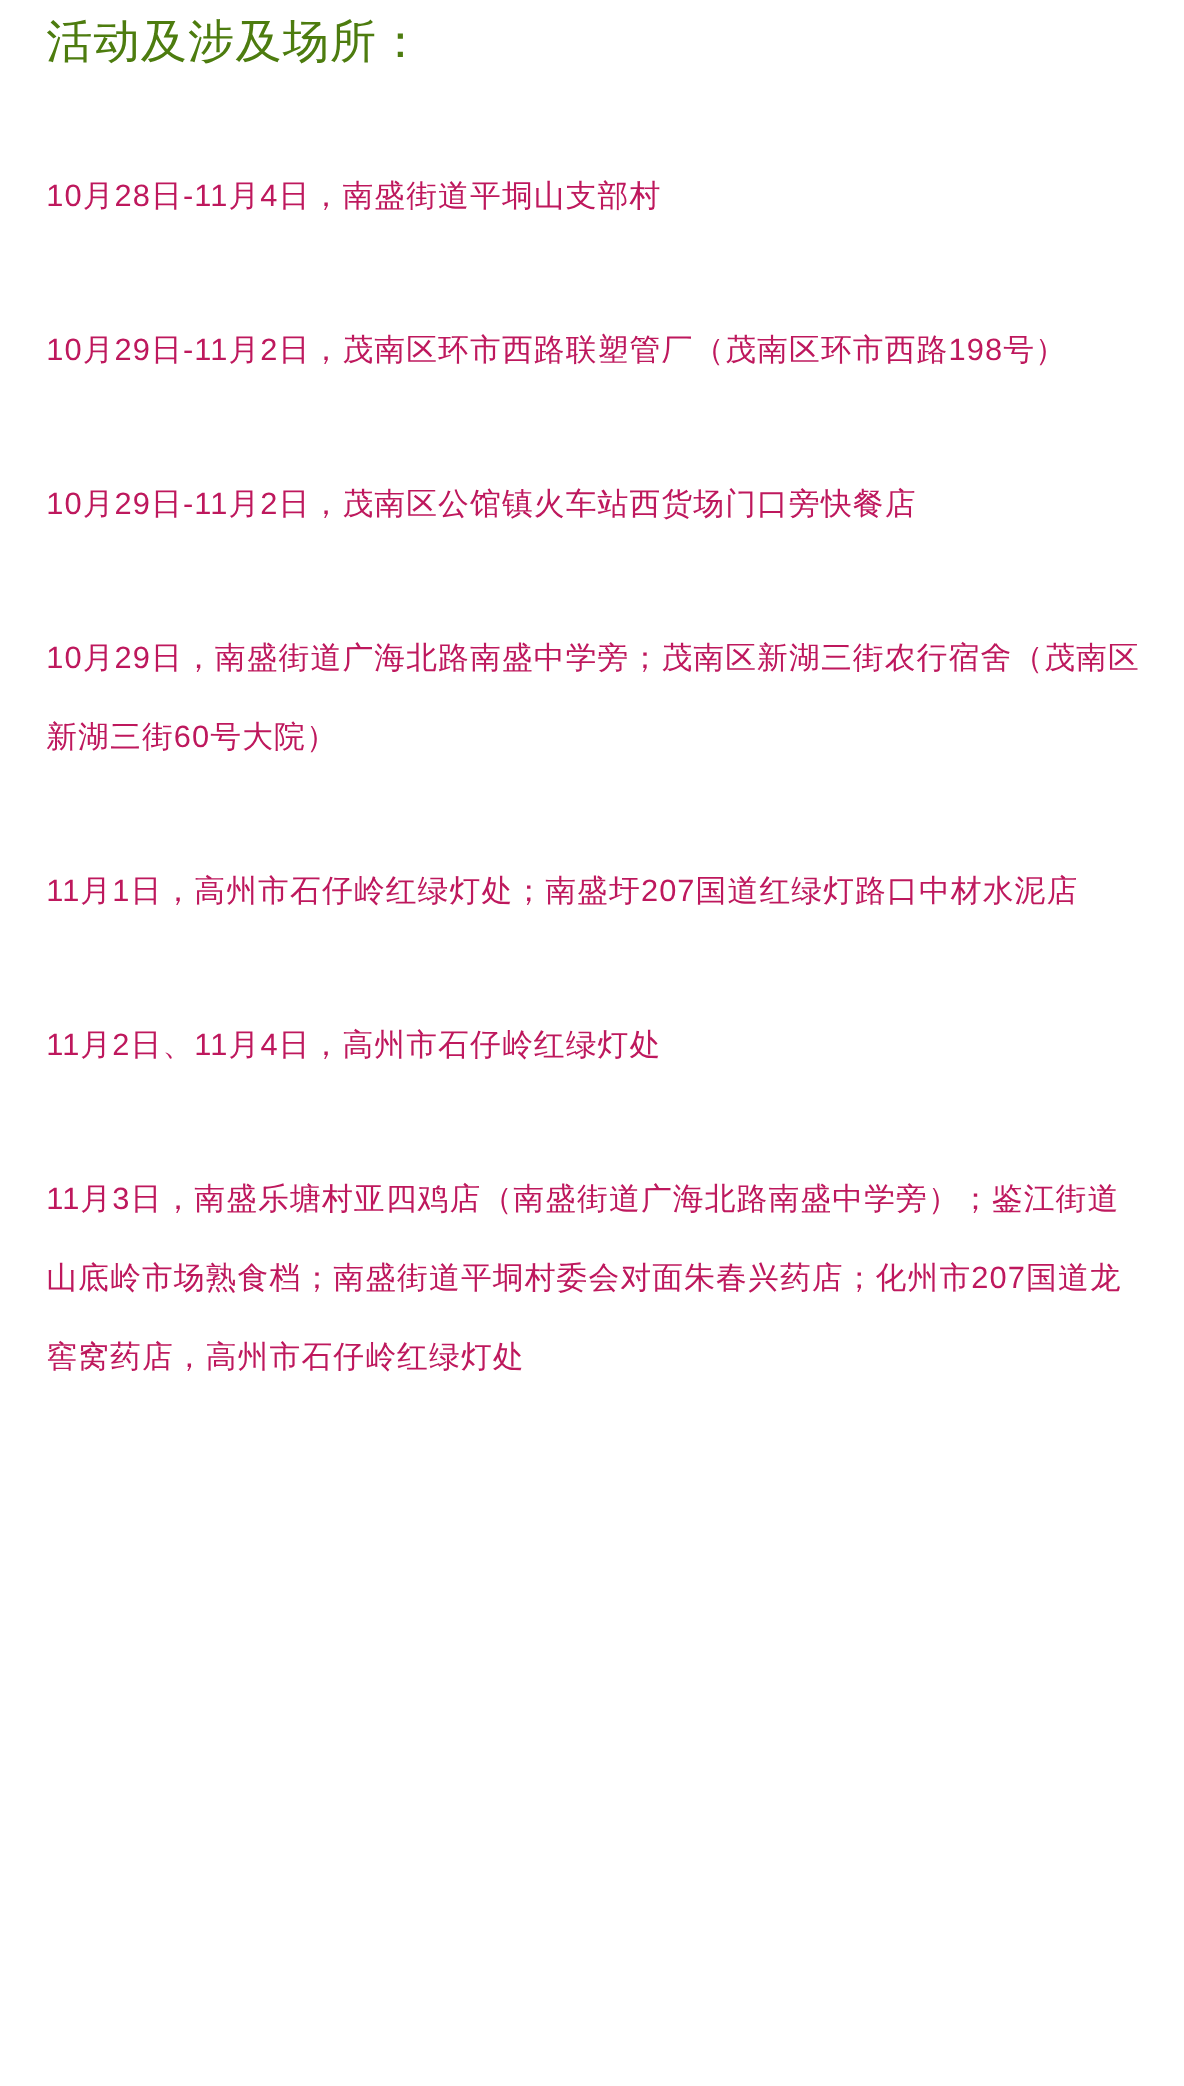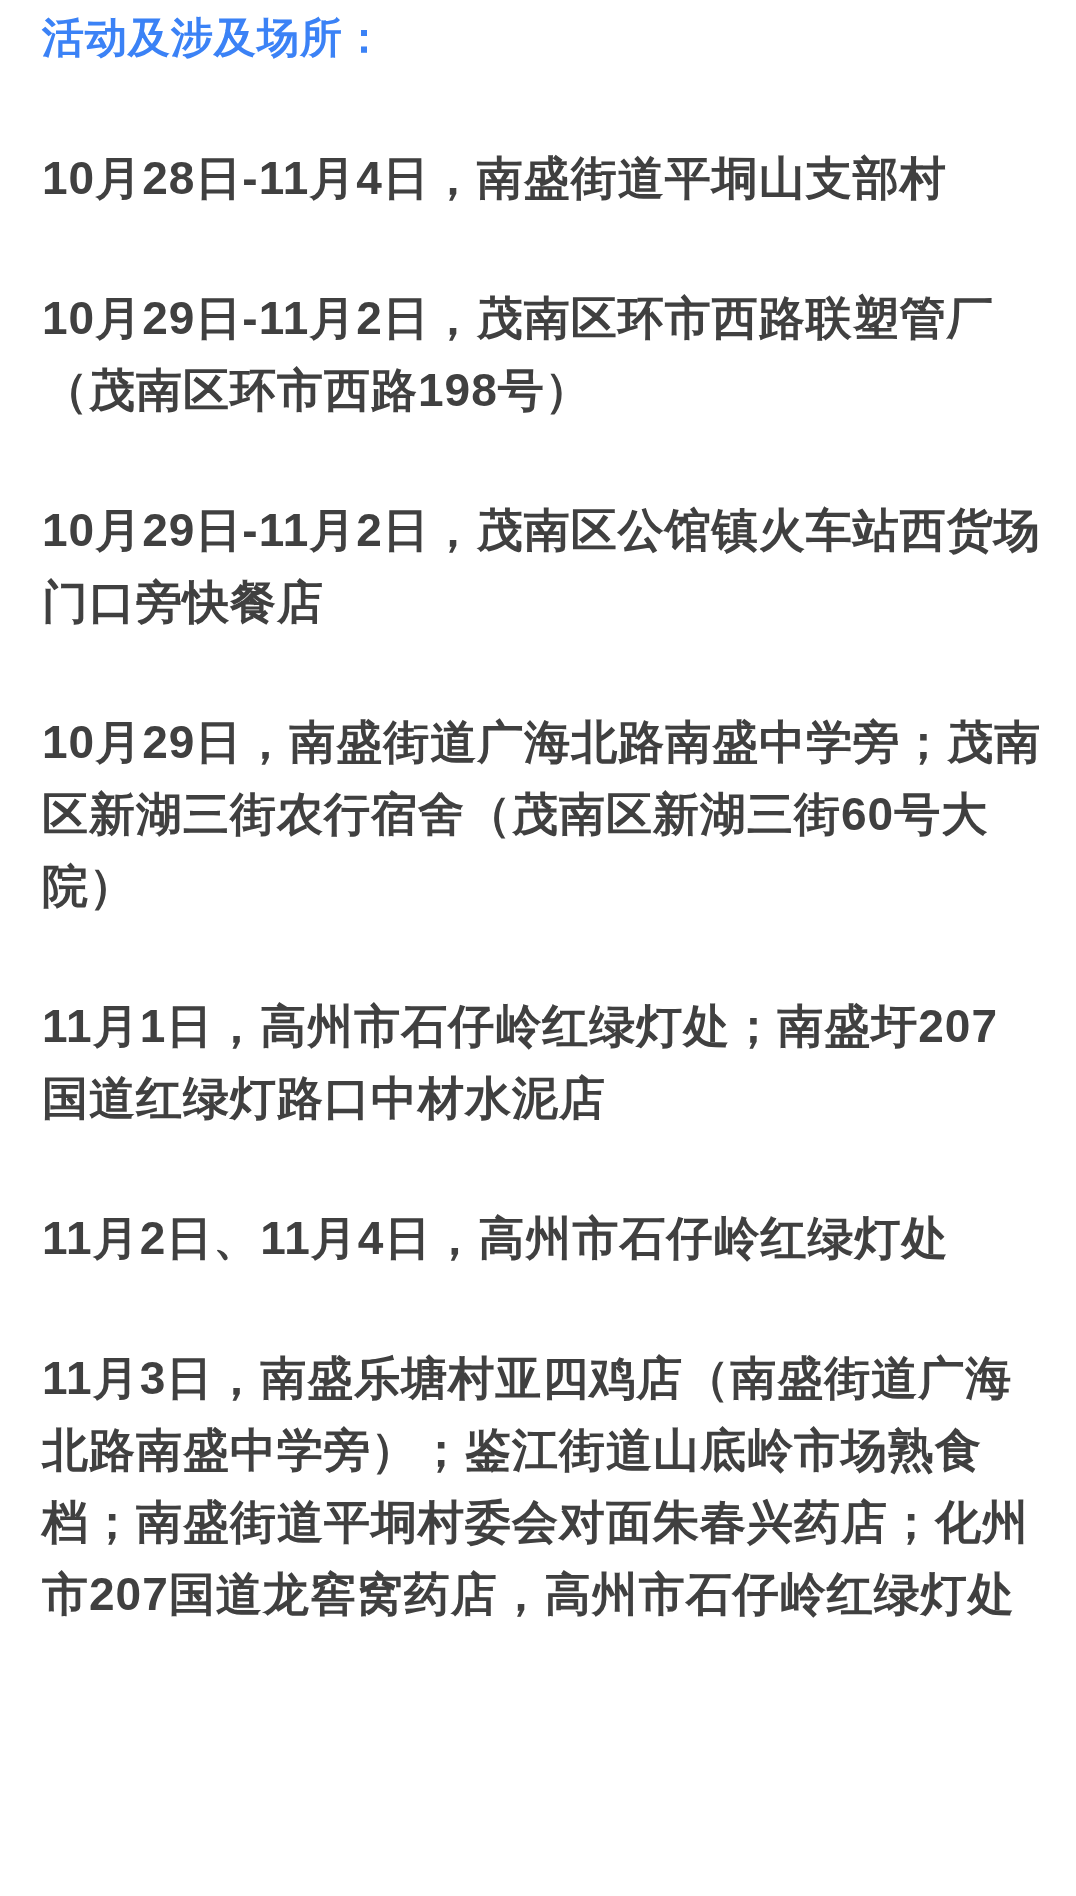--- a/index.html
+++ b/index.html
@@ -15,31 +15,31 @@
   }
   .article {
     box-sizing: border-box;
     width: 1076px;
     padding: 2px 34px 0 42px;
   }
   .heading {
     margin: 0 0 68px 0;
     font-size: 42px;
     line-height: 72px;
-    font-weight: 700;
+    font-weight: 400;
     letter-spacing: 1px;
-    color: #3b82f6;
+    color: #4d7c0f;
   }
   .para {
     margin: 0 0 68px 0;
-    font-size: 46px;
+    font-size: 28px;
     line-height: 72px;
-    font-weight: 700;
+    font-weight: 400;
     letter-spacing: 1px;
-    color: #404040;
+    color: #be185d;
     word-break: normal;
     overflow-wrap: break-word;
   }
   .para:last-child {
     margin-bottom: 0;
   }
 </style>
 </head>
 <body>
 

